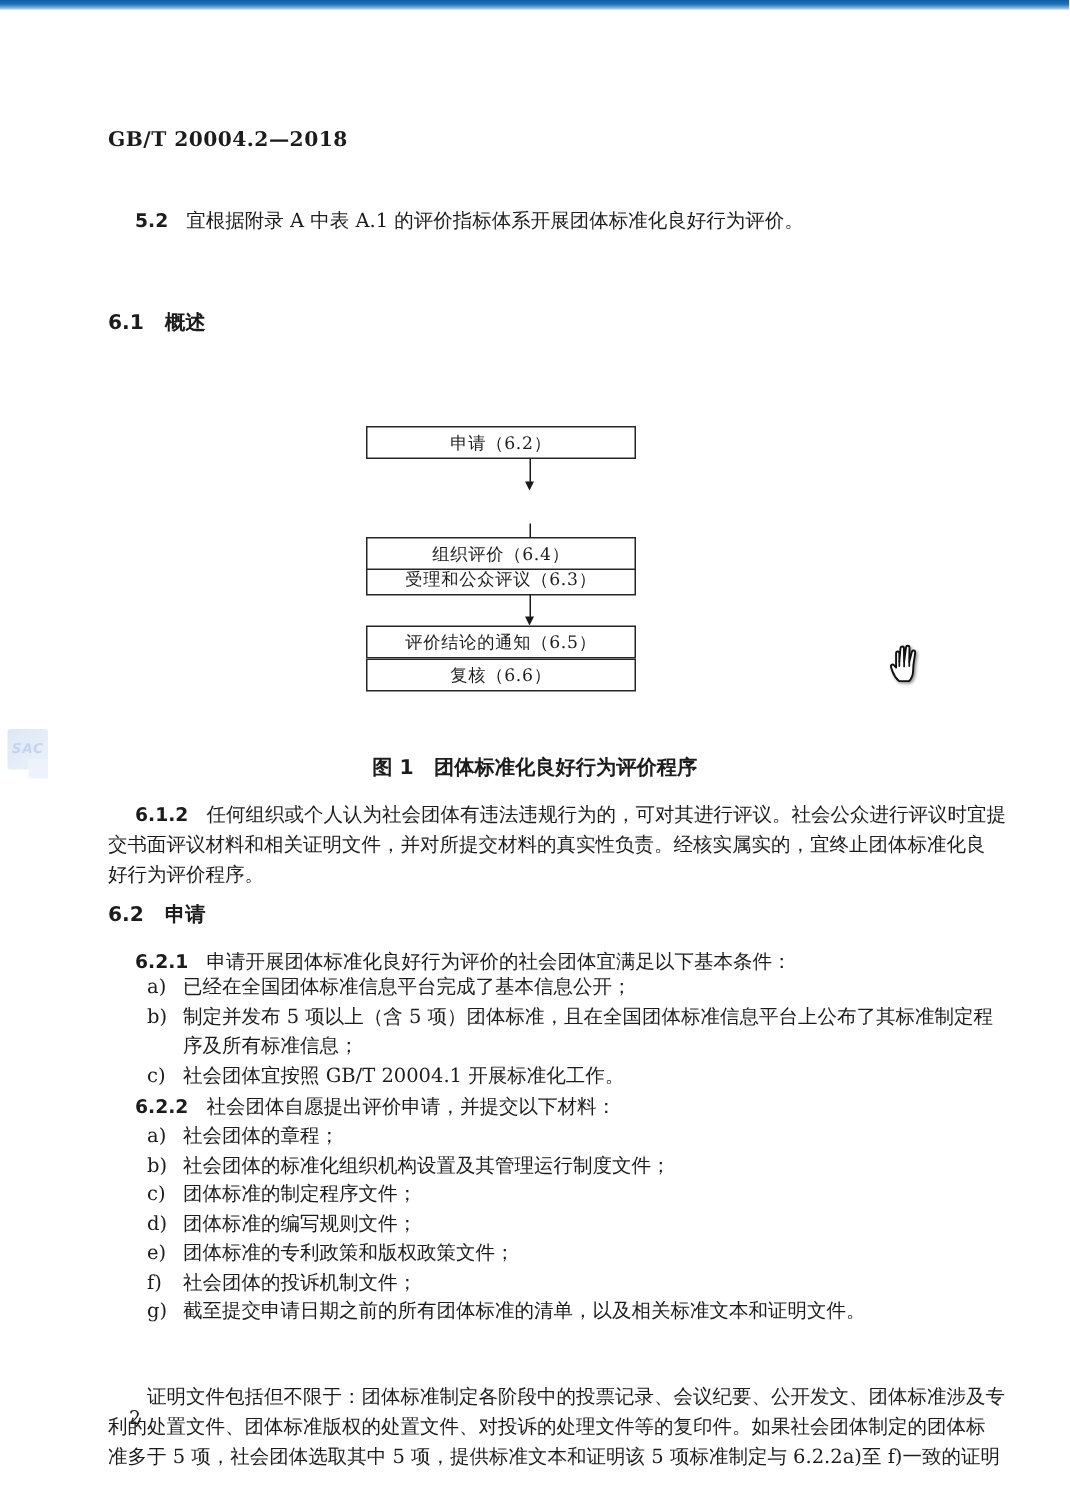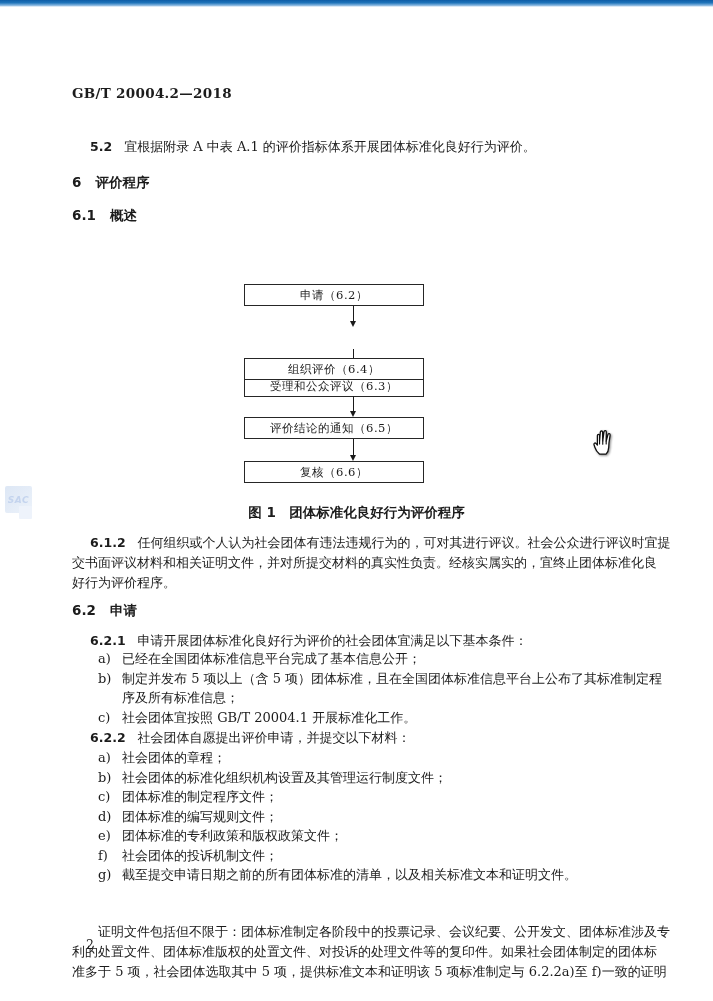--- a/index.html
+++ b/index.html
@@ -91,42 +91,41 @@
 
   <div class="watermark">
     <span class="wm-text">SAC</span>
   </div>
 
   <div class="doc-header">GB/T 20004.2—2018</div>
 
 
   <div class="block para" style="top:136px;"><span class="cnum">5.2</span><span>宜根据附录 A 中表 A.1 的评价指标体系开展团体标准化良好行为评价。</span></div>
 
-  <div class="block heading" style="top:172px;"><span class="hnum">6</span><span>评价程序</span></div>
 
   <div class="block heading" style="top:205px;"><span class="hnum">6.1</span><span>概述</span></div>
 
 
   <div class="flow-box" style="top:284px;">
       <span>申请（6.2）</span>
     </div>
   <div class="flow-arrow" style="top:306px; height:21px;"></div>
   <div class="flow-box" style="top:327px;margin-top:48px;">
       <span>受理和公众评议（6.3）</span>
     </div>
   <div class="flow-arrow" style="top:349px; height:25px;"></div>
   <div class="flow-box" style="top:358px;">
       <span>组织评价（6.4）</span>
     </div>
   <div class="flow-arrow" style="top:396px; height:21px;"></div>
   <div class="flow-box" style="top:417px;">
       <span>评价结论的通知（6.5）</span>
     </div>
   <div class="flow-arrow" style="top:439px; height:22px;"></div>
-  <div class="flow-box" style="top:461px;">
+  <div class="flow-box" style="top:439px;">
       <span>复核（6.6）</span>
     </div>
 
   <div class="fig-caption">图 1　团体标准化良好行为评价程序</div>
 
   <div class="block para20" style="top:533px;"><span class="cnum">6.1.2</span><span>任何组织或个人认为社会团体有违法违规行为的，可对其进行评议。社会公众进行评议时宜提
 交书面评议材料和相关证明文件，并对所提交材料的真实性负责。经核实属实的，宜终止团体标准化良
 好行为评价程序。</span></div>
 
   <div class="block heading" style="top:600px;"><span class="hnum">6.2</span><span>申请</span></div>

